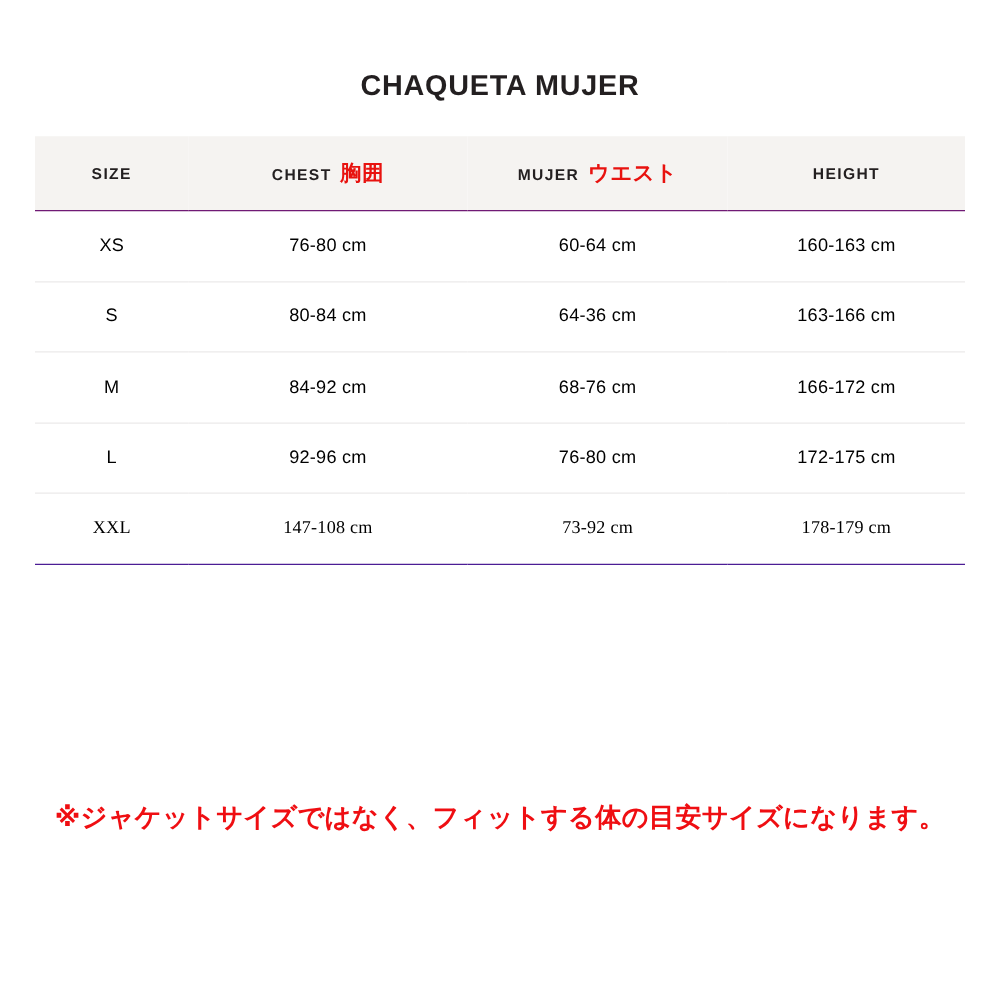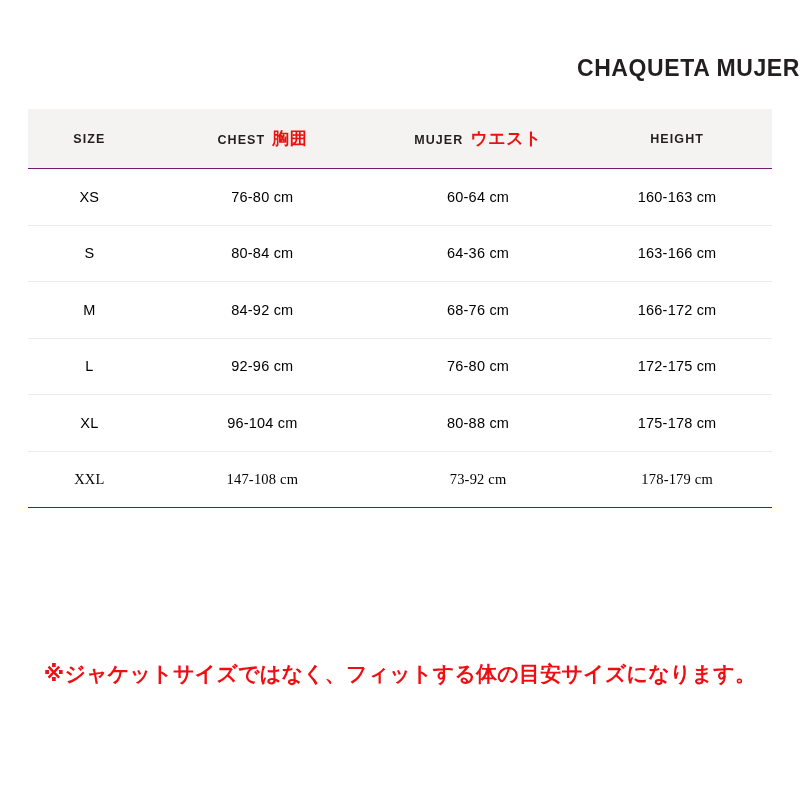--- a/index.html
+++ b/index.html
@@ -14,21 +14,21 @@
     color: #231f20;
     overflow: hidden;
   }
   .page {
     position: relative;
     width: 800px;
     height: 800px;
     box-sizing: border-box;
   }
   .title {
-    text-align: right;
+    text-align: center;
     font-size: 23px;
     font-weight: bold;
     letter-spacing: 0.6px;
     color: #231f20;
     margin: 0;
     padding-top: 55px;
   }
   .table-wrap {
     margin: 0 28px;
     padding-top: 27px;
@@ -72,21 +72,21 @@
     font-family: Liberation Serif, serif;
   }
   .col-size { width: 16.5%; }
   .col-chest { width: 30%; }
   .col-waist { width: 28%; }
   .col-height { width: 25.5%; }
   .footnote {
     position: absolute;
     left: 0;
     right: 0;
-    top: 660px;
+    top: 640px;
     text-align: center;
     color: #ef0e12;
     font-size: 21px;
     font-weight: bold;
     letter-spacing: 0.2px;
     font-family: "DejaVu Sans", sans-serif;
   }
 </style>
 </head>
 <body>
@@ -132,26 +132,20 @@
           <td>68-76 cm</td>
           <td>166-172 cm</td>
         </tr>
         <tr>
           <td>L</td>
           <td>92-96 cm</td>
           <td>76-80 cm</td>
           <td>172-175 cm</td>
         </tr>
         <tr>
-          <td>XL</td>
-          <td>96-104 cm</td>
-          <td>80-88 cm</td>
-          <td>175-178 cm</td>
-        </tr>
-        <tr>
           <td>XXL</td>
           <td>147-108 cm</td>
           <td>73-92 cm</td>
           <td>178-179 cm</td>
         </tr>
       </tbody>
     </table>
   </div>
 
   <div class="footnote">※ジャケットサイズではなく、フィットする体の目安サイズになります。</div>

